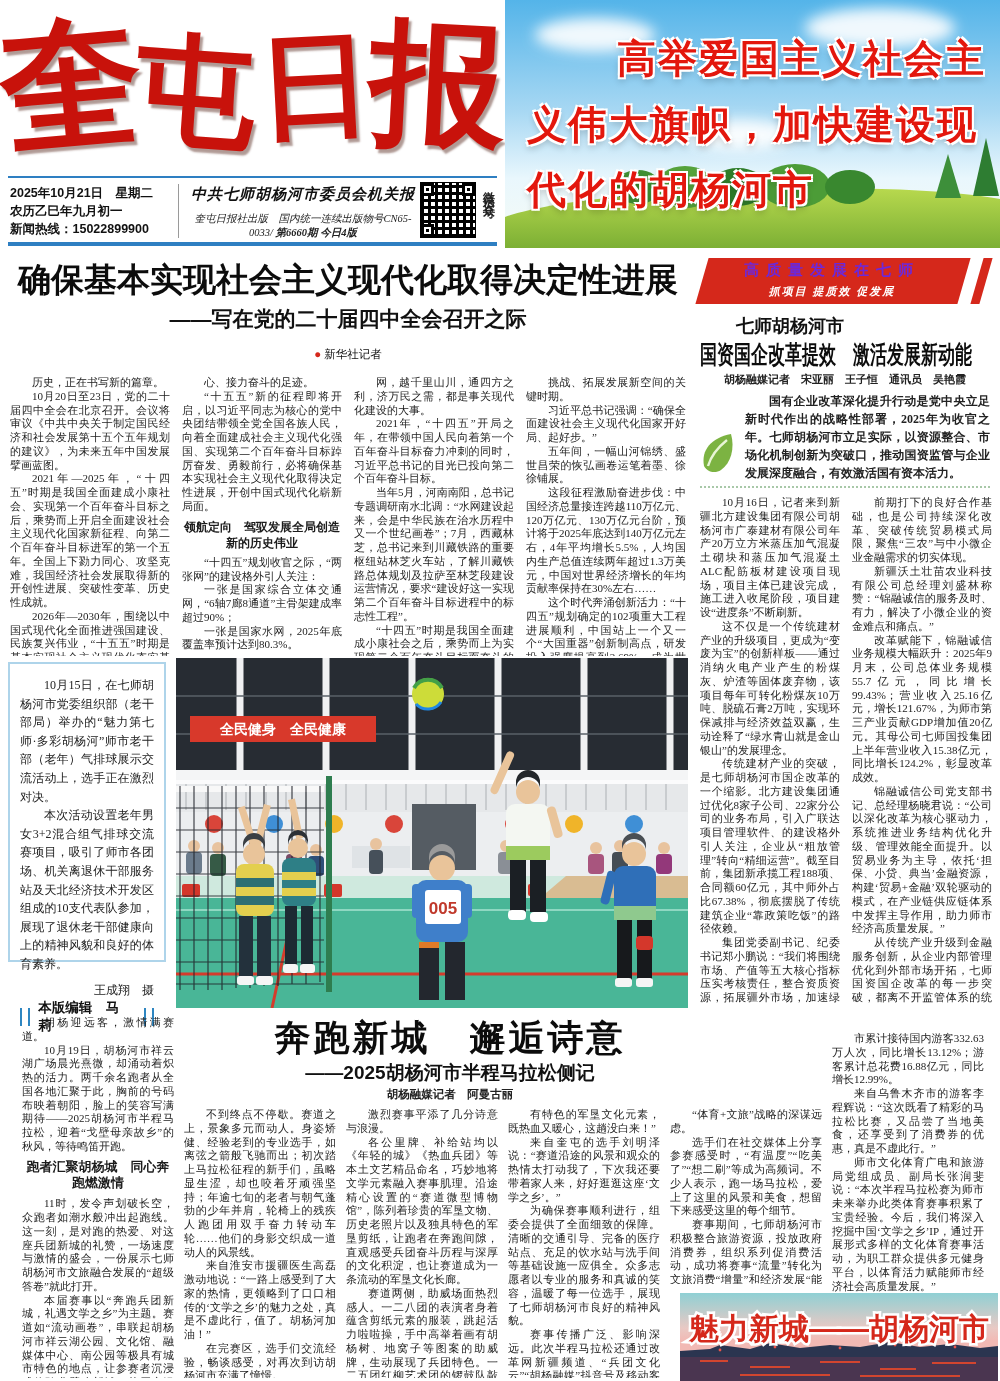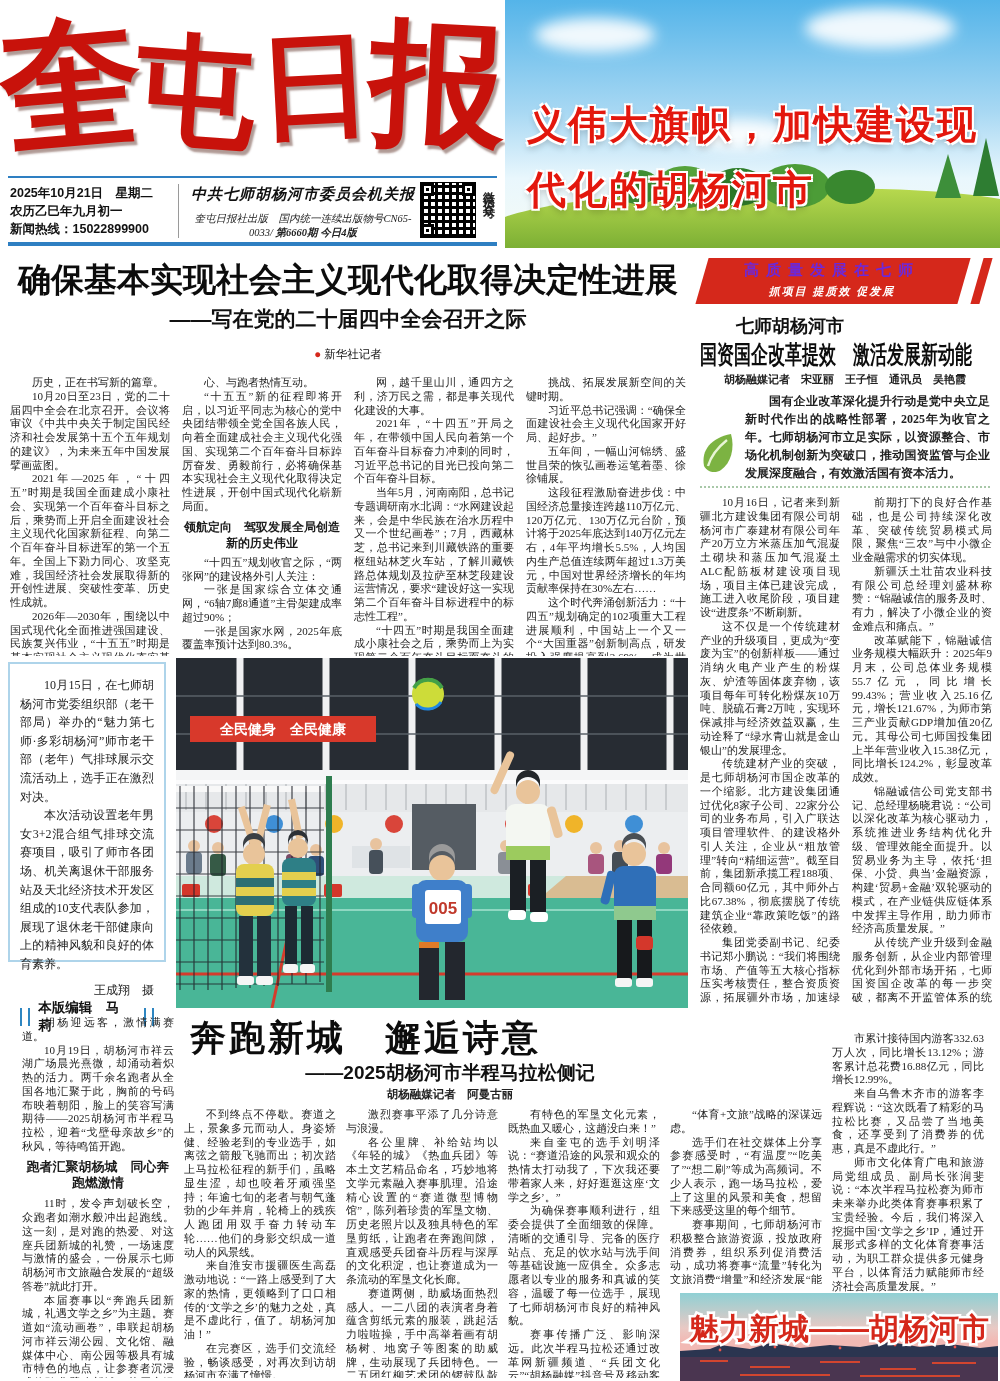--- a/index.html
+++ b/index.html
@@ -84,21 +84,21 @@
            padding:12px 10px 8px;display:flex;flex-direction:column;}
   .cap-text{font-size:12px;line-height:1.55;text-align:justify;color:#222;}
   .cap-text .para{margin:0;text-indent:2em;}
   .cap-credit{text-align:right;font-size:12px;margin-top:8px;color:#222;}
   .editor-strip{margin-top:auto;display:flex;align-items:center;justify-content:center;gap:8px;}
   .dbar{width:7px;height:18px;border-left:2px solid #2e86c1;border-right:2px solid #2e86c1;}
   .editor-label{font-size:13.5px;font-weight:700;font-family:"Liberation Sans",sans-serif;color:#111;}
   .photo{left:176px;top:658px;width:512px;height:350px;}
 
   
-  .ma-headline{left:190px;top:1014px;width:520px;text-align:left;font-size:36px;font-weight:900;
+  .ma-headline{left:190px;top:1014px;width:520px;text-align:center;font-size:36px;font-weight:900;
                letter-spacing:3px;color:#0c0c0c;font-family:"Liberation Sans",sans-serif;}
   .ma-subhead{left:190px;top:1060px;width:520px;text-align:center;font-size:19px;font-weight:700;
               color:#111;font-family:"Liberation Sans",sans-serif;}
   .ma-byline{left:190px;top:1087px;width:520px;text-align:center;font-size:11.5px;font-weight:700;color:#222;}
   .bottom-img{left:680px;top:1293px;width:318px;height:88px;}
 </style>
 </head>
 <body>
 
 <div class="abs masthead-wrap">
@@ -140,38 +140,39 @@
   <div class="cloud" style="left:180px;top:120px;width:110px;height:30px;"></div>
   <div class="grass"></div>
   <div class="treeblob" style="left:110px;bottom:44px;width:46px;height:34px;background:#3f8f33;"></div>
   <div class="treeblob" style="left:150px;bottom:40px;width:60px;height:42px;background:#55a23b;"></div>
   <div class="treeblob" style="left:205px;bottom:42px;width:56px;height:38px;background:#2f7d2a;"></div>
   <div class="treeblob" style="left:255px;bottom:40px;width:70px;height:44px;background:#4c9c37;"></div>
   <div class="treeblob" style="left:320px;bottom:44px;width:50px;height:34px;background:#39882f;"></div>
   <div class="conifer" style="left:468px;bottom:52px;border-bottom:58px solid #2e7d32;"></div>
   <div class="conifer" style="left:430px;bottom:50px;border-bottom:44px solid #3d8f3a;"></div>
 
+  <div class="slogan" style="left:112px;top:32px;">高举爱国主义社会主</div>
   <div class="slogan" style="left:22px;top:98px;">义伟大旗帜，加快建设现</div>
   <div class="slogan" style="left:22px;top:163px;">代化的胡杨河市</div>
 </div>
 
 <div class="abs lead-headline">确保基本实现社会主义现代化取得决定性进展</div>
 <div class="abs lead-subhead">——写在党的二十届四中全会召开之际</div>
 <div class="abs lead-byline">
   <span class="bullet">●</span>
   <span>新华社记者</span>
 </div>
 <div class="abs col lead" style="left:10px;top:376px;width:160px;height:280px;">
     <p class="para">历史，正在书写新的篇章。</p>
     <p class="para">10月20日至23日，党的二十届四中全会在北京召开。会议将审议《中共中央关于制定国民经济和社会发展第十五个五年规划的建议》，为未来五年中国发展擘画蓝图。</p>
     <p class="para">2021年—2025年，“十四五”时期是我国全面建成小康社会、实现第一个百年奋斗目标之后，乘势而上开启全面建设社会主义现代化国家新征程、向第二个百年奋斗目标进军的第一个五年。全国上下勠力同心、攻坚克难，我国经济社会发展取得新的开创性进展、突破性变革、历史性成就。</p>
     <p class="para">2026年—2030年，围绕以中国式现代化全面推进强国建设、民族复兴伟业，“十五五”时期是基本实现社会主义现代化夯实基础、全面发力的关键时期。</p>
   </div>
 <div class="abs col lead" style="left:182px;top:376px;width:160px;height:280px;">
-    <p class="para">心、与跑者热情互动。</p>
+    <p class="para">心、接力奋斗的足迹。</p>
     <p class="para">“十五五”新的征程即将开启，以习近平同志为核心的党中央团结带领全党全国各族人民，向着全面建成社会主义现代化强国、实现第二个百年奋斗目标踔厉奋发、勇毅前行，必将确保基本实现社会主义现代化取得决定性进展，开创中国式现代化崭新局面。</p>
     <p class="colsub">领航定向　驾驭发展全局创造新的历史伟业</p>
     <p class="para">“十四五”规划收官之际，“两张网”的建设格外引人关注：</p>
     <p class="para">一张是国家综合立体交通网，“6轴7廊8通道”主骨架建成率超过90%；</p>
     <p class="para">一张是国家水网，2025年底覆盖率预计达到80.3%。</p>
   </div>
 <div class="abs col lead" style="left:354px;top:376px;width:160px;height:280px;">
     <p class="para">网，越千里山川，通四方之利，济万民之需，都是事关现代化建设的大事。</p>
     <p class="para">2021年，“十四五”开局之年，在带领中国人民向着第一个百年奋斗目标奋力冲刺的同时，习近平总书记的目光已投向第二个百年奋斗目标。</p>
     <p class="para">当年5月，河南南阳，总书记专题调研南水北调：“水网建设起来，会是中华民族在治水历程中又一个世纪画卷”；7月，西藏林芝，总书记来到川藏铁路的重要枢纽站林芝火车站，了解川藏铁路总体规划及拉萨至林芝段建设运营情况，要求“建设好这一实现第二个百年奋斗目标进程中的标志性工程”。</p>

